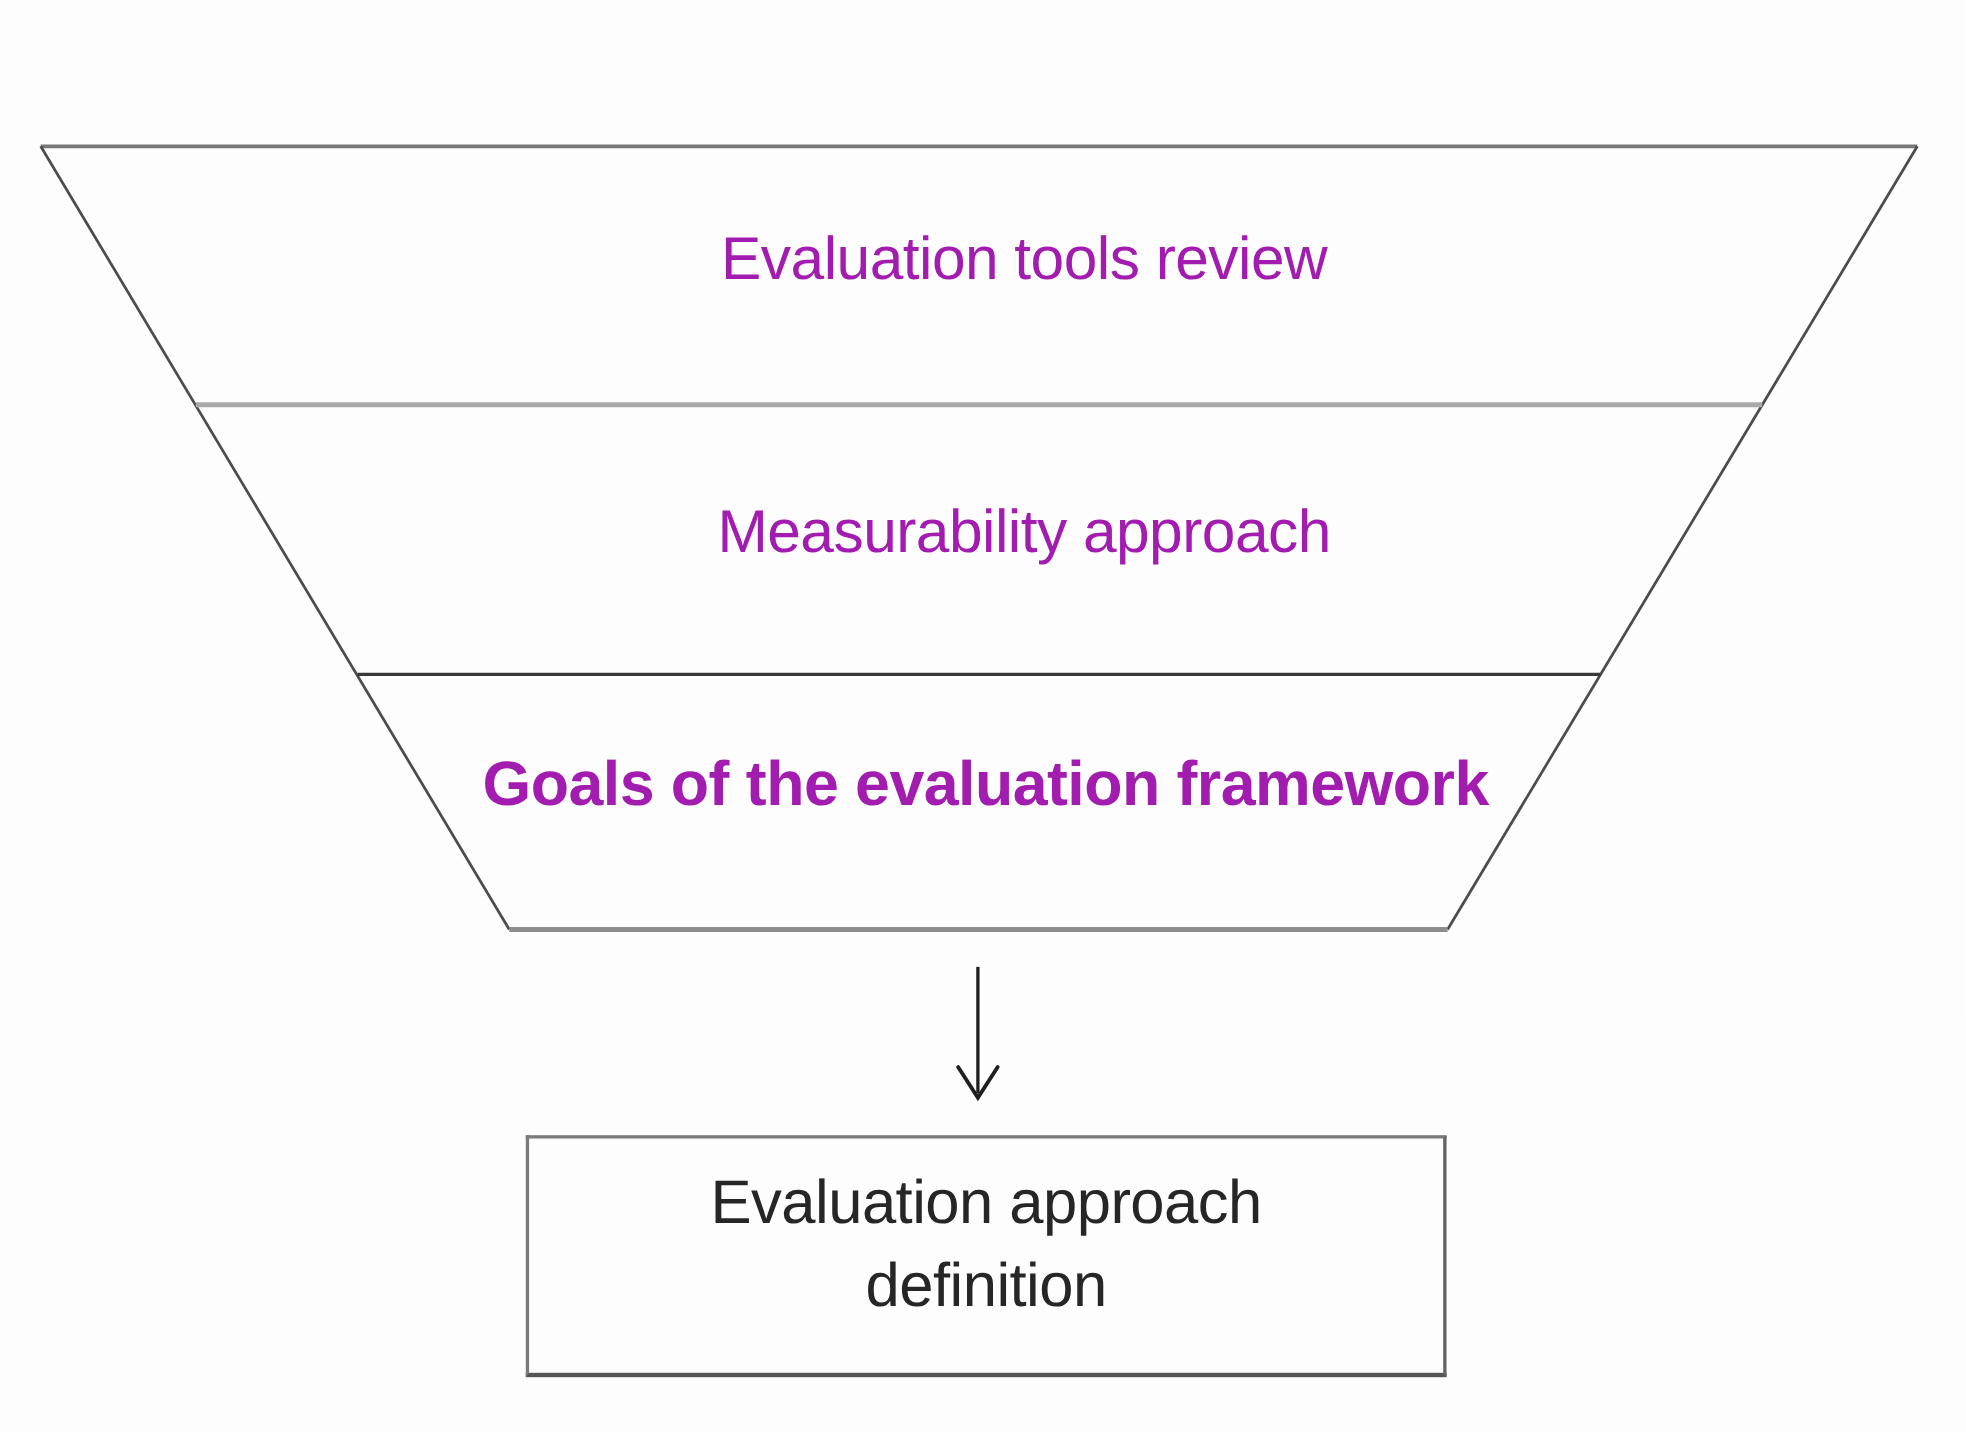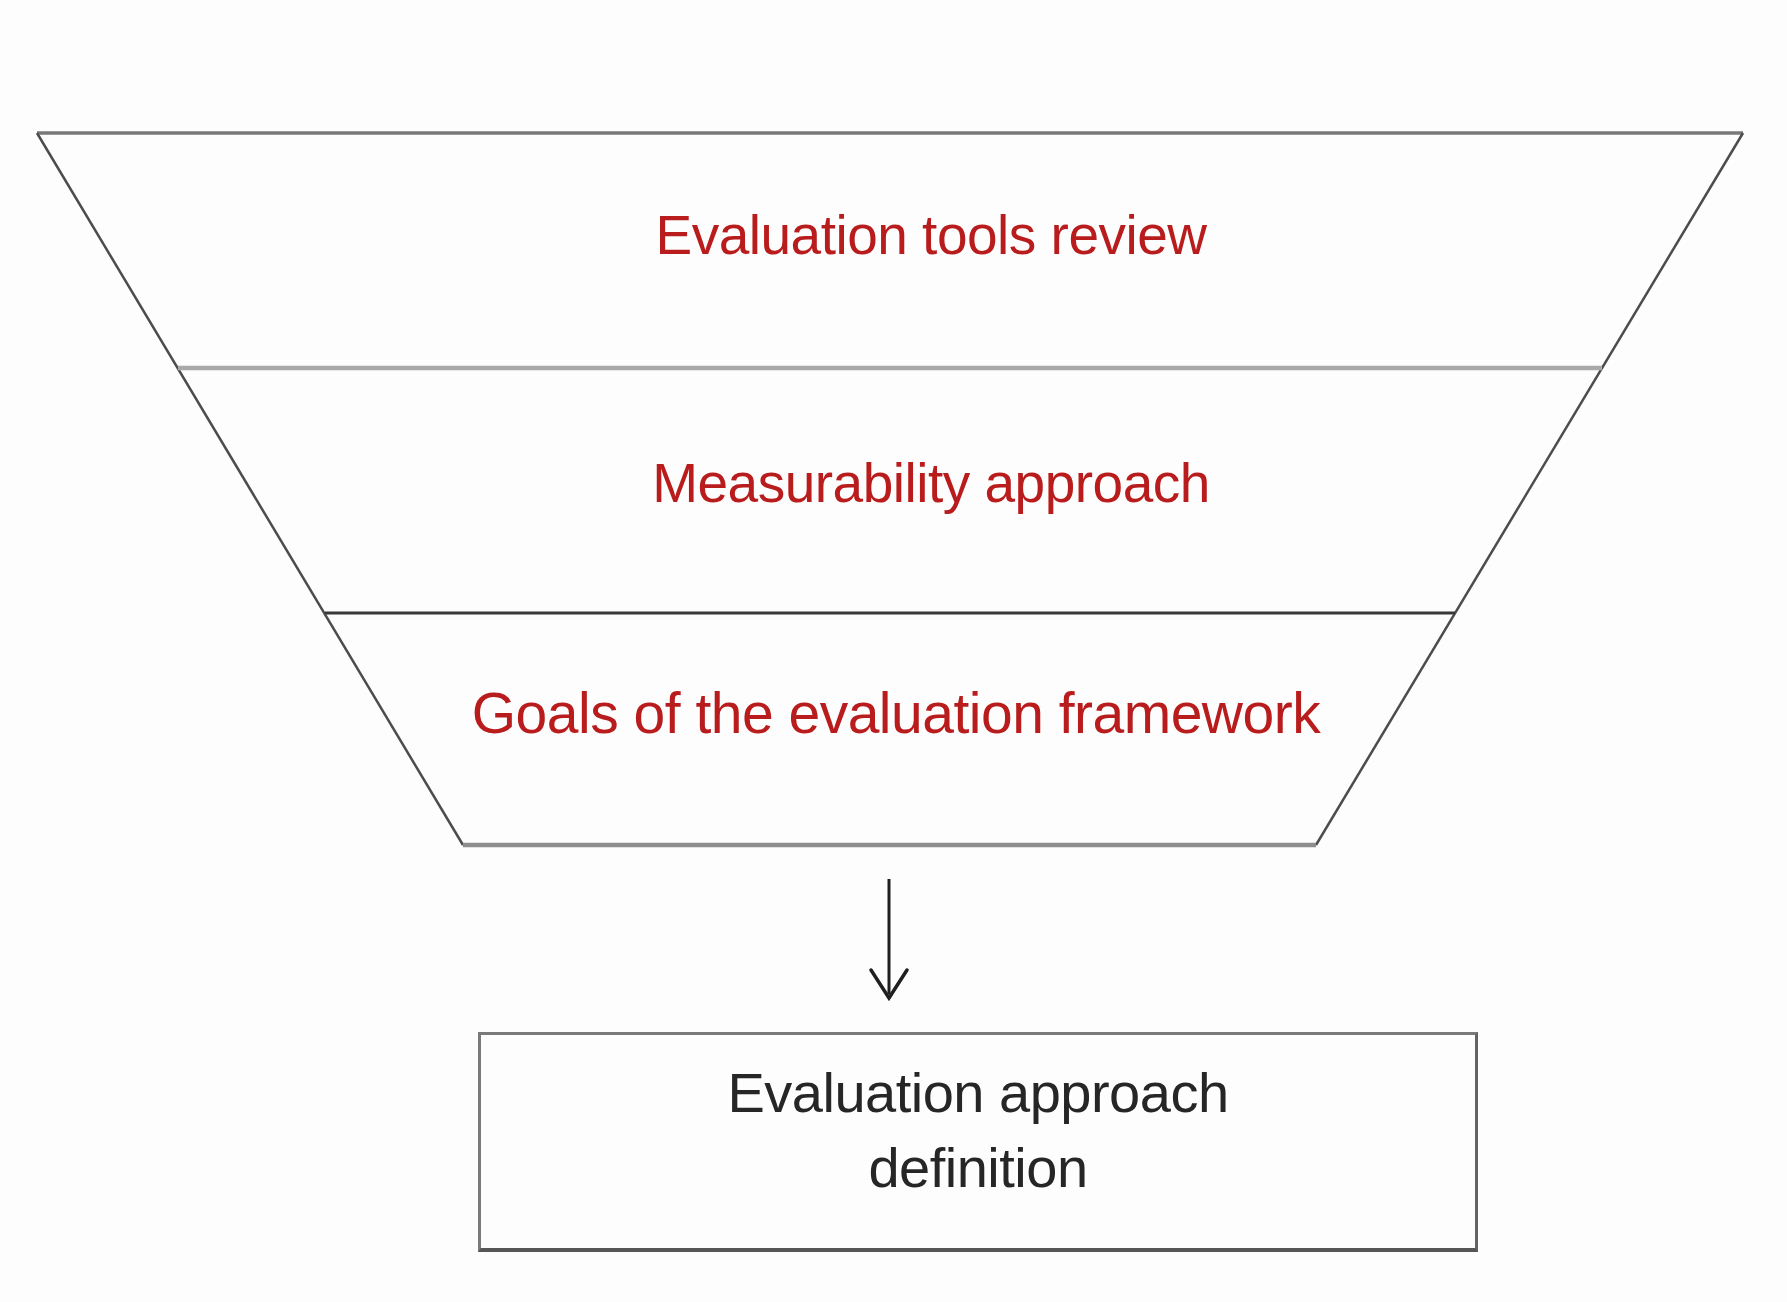--- a/index.html
+++ b/index.html
@@ -17,32 +17,32 @@
   }
   .art {
     position: absolute;
     left: 0;
     top: 0;
   }
   .band-label {
     position: absolute;
     transform: translate(-50%, -50%);
     white-space: nowrap;
-    color: #b91c1c;
+    color: #a21caf;
     font-size: 55px;
     letter-spacing: -0.5px;
   }
   .band-label.level-3 {
     font-size: 57px;
   }
   .result-box {
     position: absolute;
     left: 478px;
     top: 1032px;
-    width: 1000px;
+    width: 837px;
     height: 220px;
     box-sizing: border-box;
     border-top: 3px solid #7a7a7a;
     border-left: 3px solid #7a7a7a;
     border-right: 3px solid #636363;
     border-bottom: 4px solid #565656;
     background: #fdfdfd;
     display: flex;
     flex-direction: column;
     align-items: center;
@@ -79,21 +79,21 @@
     <g>
       <line x1="889" y1="879" x2="889" y2="994" stroke="#1f1f1f" stroke-width="3"></line>
       <polyline points="871,970 889,998 907,970" fill="none" stroke="#1f1f1f" stroke-width="3.5" stroke-linecap="round" stroke-linejoin="miter"></polyline>
     </g>
   </svg>
 
   <div class="band-label level-1" style="left:931px; top:235px;">Evaluation tools review</div>
 
   <div class="band-label level-2" style="left:931px; top:483px;">Measurability approach</div>
 
-  <div class="band-label level-3" style="left:896px; top:713px;">Goals of the evaluation framework</div>
+  <div class="band-label level-3" style="left:896px; top:713px;font-weight:bold;">Goals of the evaluation framework</div>
 
   <div class="result-box">
     <div class="box-inner">
       <div class="box-line">Evaluation approach</div>
       <div class="box-line">definition</div>
     </div>
   </div>
 
 </div>
 

